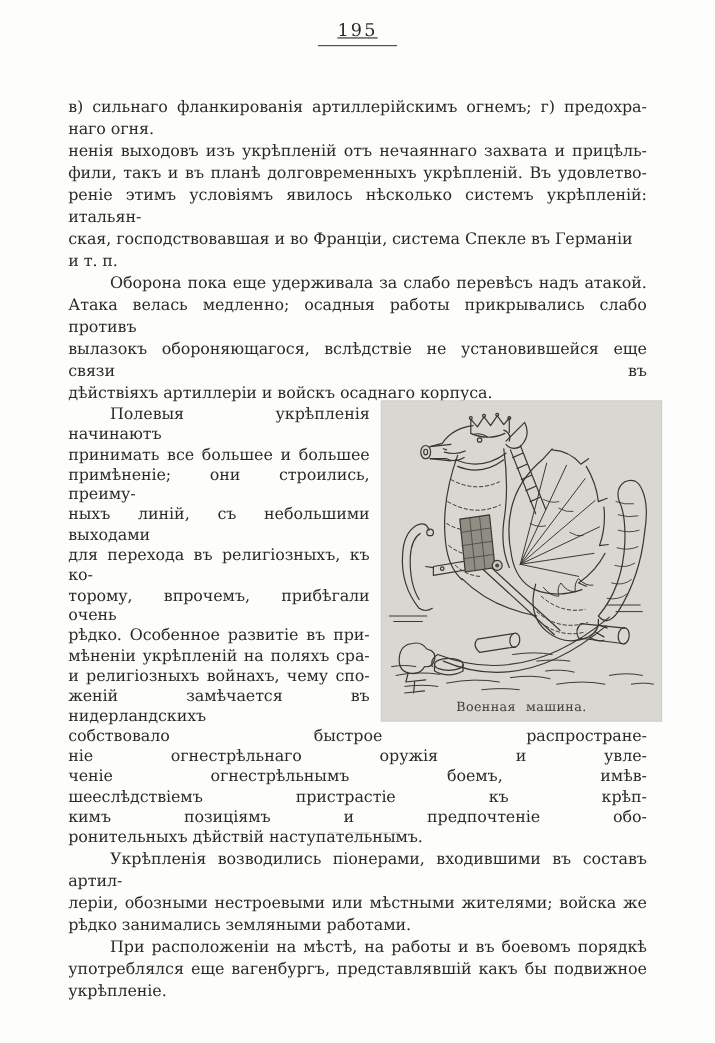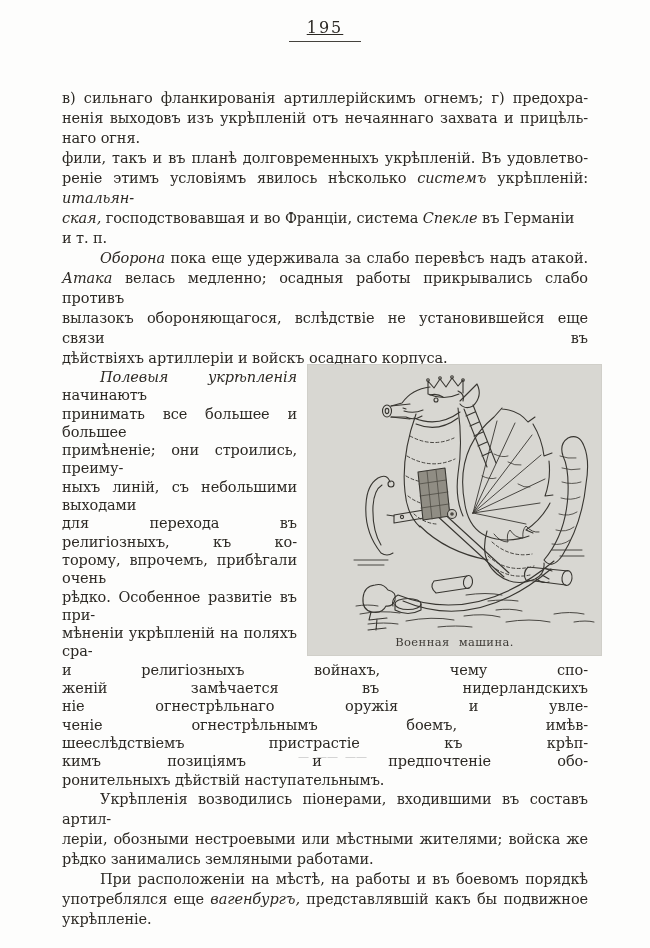--- a/index.html
+++ b/index.html
@@ -11,25 +11,25 @@
   .folio{font-size:16px;letter-spacing:2px;display:inline-block;text-decoration:underline;}
   .folio-rule{width:72px;height:1px;background:#45423d;margin:4px auto 0 auto;}
   .text-area{
     position:absolute;left:62px;top:62px;width:526px;font-size:14.5px;letter-spacing:-0.1px;margin-top:26px;
   }
   .para{margin:0;}
   .tline{line-height:20px;text-align:justify;text-align-last:justify;}
   .para.dense .tline{line-height:18.3px;}
   .tline.last{text-align:left;text-align-last:left;}
   .tline.indent{text-indent:38px;}
-  .it{font-style:italic;}
+  .it{}
   
   .plate{
     float:right;width:256px;height:292px;margin:-4px -14px 4px 10px;
-    background:#d8d7d2;position:relative;box-shadow:0 0 0 1px #d0cfc9 inset;padding-left:39px;
+    background:#d8d7d2;position:relative;box-shadow:0 0 0 1px #d0cfc9 inset;
   }
   .plate svg{display:block;width:256px;height:268px;}
   .figcap{
     position:absolute;left:0;right:0;bottom:7px;text-align:center;
     font-size:11.5px;color:#3e3b36;word-spacing:5px;letter-spacing:0.4px;
   }
   
   .sep{position:absolute;left:298px;top:750px;color:#c7c7c7;font-size:11px;}
   .sep span{margin-right:7px;}
 </style>
@@ -39,22 +39,22 @@
 <div class="page">
 
   <div class="folio-wrap">
     <div class="folio">195</div>
     <div class="folio-rule"></div>
   </div>
 
   <div class="text-area">
     <div class="para">
         <div class="tline"><span>в) сильнаго фланкированія артиллерійскимъ огнемъ; г) предохра-</span></div>
+        <div class="tline last"><span>наго огня.</span></div>
         <div class="tline"><span>ненія выходовъ изъ укрѣпленій отъ нечаяннаго захвата и прицѣль-</span></div>
-        <div class="tline last"><span>наго огня.</span></div>
       </div>
       <div class="para">
         <div class="tline"><span>фили, такъ и въ планѣ долговременныхъ укрѣпленій. Въ удовлетво-</span></div>
         <div class="tline"><span>реніе этимъ условіямъ явилось нѣсколько </span><span class="it">системъ</span><span> укрѣпленій: </span><span class="it">итальян-</span></div>
         <div class="tline last"><span class="it">ская,</span><span> господствовавшая и во Франціи, система </span><span class="it">Спекле</span><span> въ Германіи и т. п.</span></div>
       </div>
       <div class="para">
         <div class="tline indent"><span class="it">Оборона</span><span> пока еще удерживала за слабо перевѣсъ надъ атакой.</span></div>
         <div class="tline"><span class="it">Атака</span><span> велась медленно; осадныя работы прикрывались слабо противъ</span></div>
         <div class="tline"><span>вылазокъ обороняющагося, вслѣдствіе не установившейся еще связи въ</span></div>
@@ -139,20 +139,21 @@
         <div class="tline indent"><span class="it">Полевыя укрѣпленія</span><span> начинаютъ</span></div>
         <div class="tline"><span>принимать все большее и большее</span></div>
         <div class="tline"><span>примѣненіе; они строились, преиму-</span></div>
         <div class="tline"><span>ныхъ линій, съ небольшими выходами</span></div>
         <div class="tline"><span>для перехода въ религіозныхъ, къ ко-</span></div>
         <div class="tline"><span>торому, впрочемъ, прибѣгали очень</span></div>
         <div class="tline"><span>рѣдко. Особенное развитіе въ при-</span></div>
         <div class="tline"><span>мѣненіи укрѣпленій на поляхъ сра-</span></div>
         <div class="tline"><span>и религіозныхъ войнахъ, чему спо-</span></div>
         <div class="tline"><span>женій замѣчается въ нидерландскихъ</span></div>
+        <div class="tline"><span>собствовало быстрое распростране-</span></div>
         <div class="tline"><span>ніе огнестрѣльнаго оружія и увле-</span></div>
         <div class="tline"><span>ченіе огнестрѣльнымъ боемъ, имѣв-</span></div>
         <div class="tline"><span>шееслѣдствіемъ пристрастіе къ крѣп-</span></div>
         <div class="tline"><span>кимъ позиціямъ и предпочтеніе обо-</span></div>
         <div class="tline last"><span>ронительныхъ дѣйствій наступательнымъ.</span></div>
       </div>
       <div class="para">
         <div class="tline indent"><span>Укрѣпленія возводились піонерами, входившими въ составъ артил-</span></div>
         <div class="tline"><span>леріи, обозными нестроевыми или мѣстными жителями; войска же</span></div>
         <div class="tline last"><span>рѣдко занимались земляными работами.</span></div>

